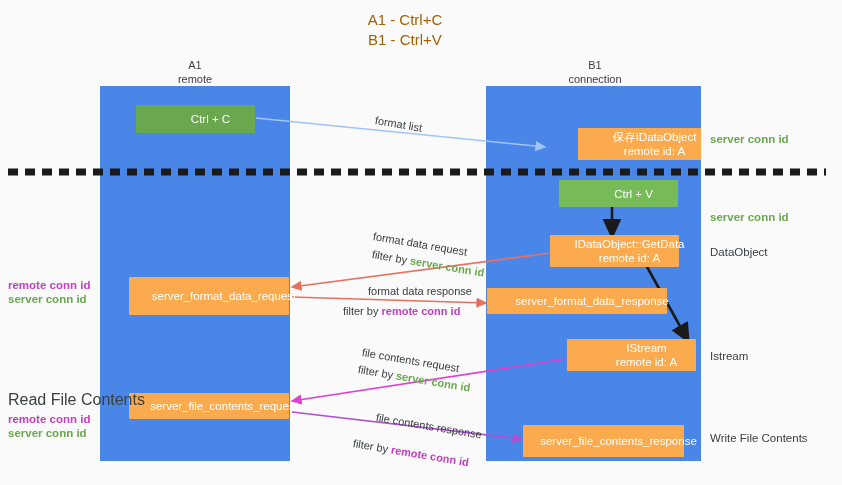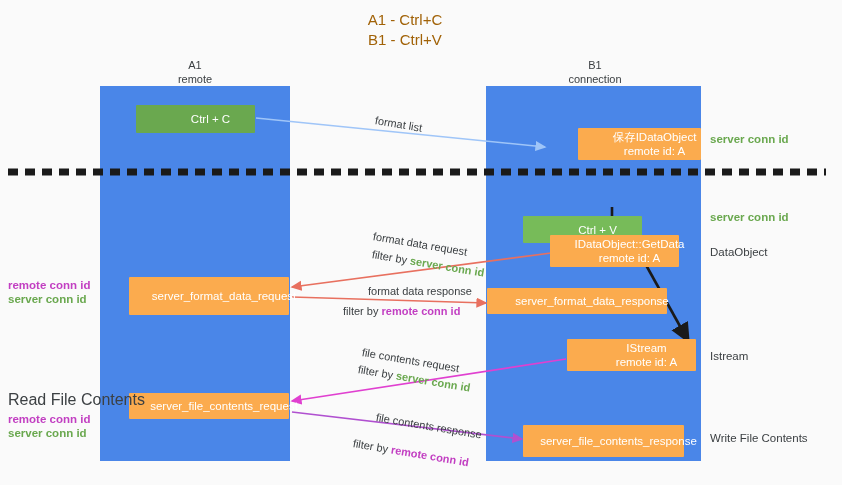--- a/index.html
+++ b/index.html
@@ -150,21 +150,21 @@
 
   <div class="node green" style="left:136px; top:105px; width:119px; height:28px;">
     <div>Ctrl + C</div>
   </div>
 
   <div class="node orange" style="left:566px; top:128px; width:123px; height:32px;margin-left:12px;">
     <div>保存IDataObject</div>
     <div class="ln2">remote id: A</div>
   </div>
 
-  <div class="node green-light" style="left:523px; top:180px; width:119px; height:27px;margin-top:36px;">
+  <div class="node green-light" style="left:559px; top:180px; width:119px; height:27px;">
     <div>Ctrl + V</div>
   </div>
 
   <div class="node orange" style="left:550px; top:235px; width:129px; height:32px;">
     <div>IDataObject::GetData</div>
     <div class="ln2">remote id: A</div>
   </div>
 
   <div class="node orange" style="left:129px; top:277px; width:160px; height:38px;">
     <div>server_format_data_request</div>

